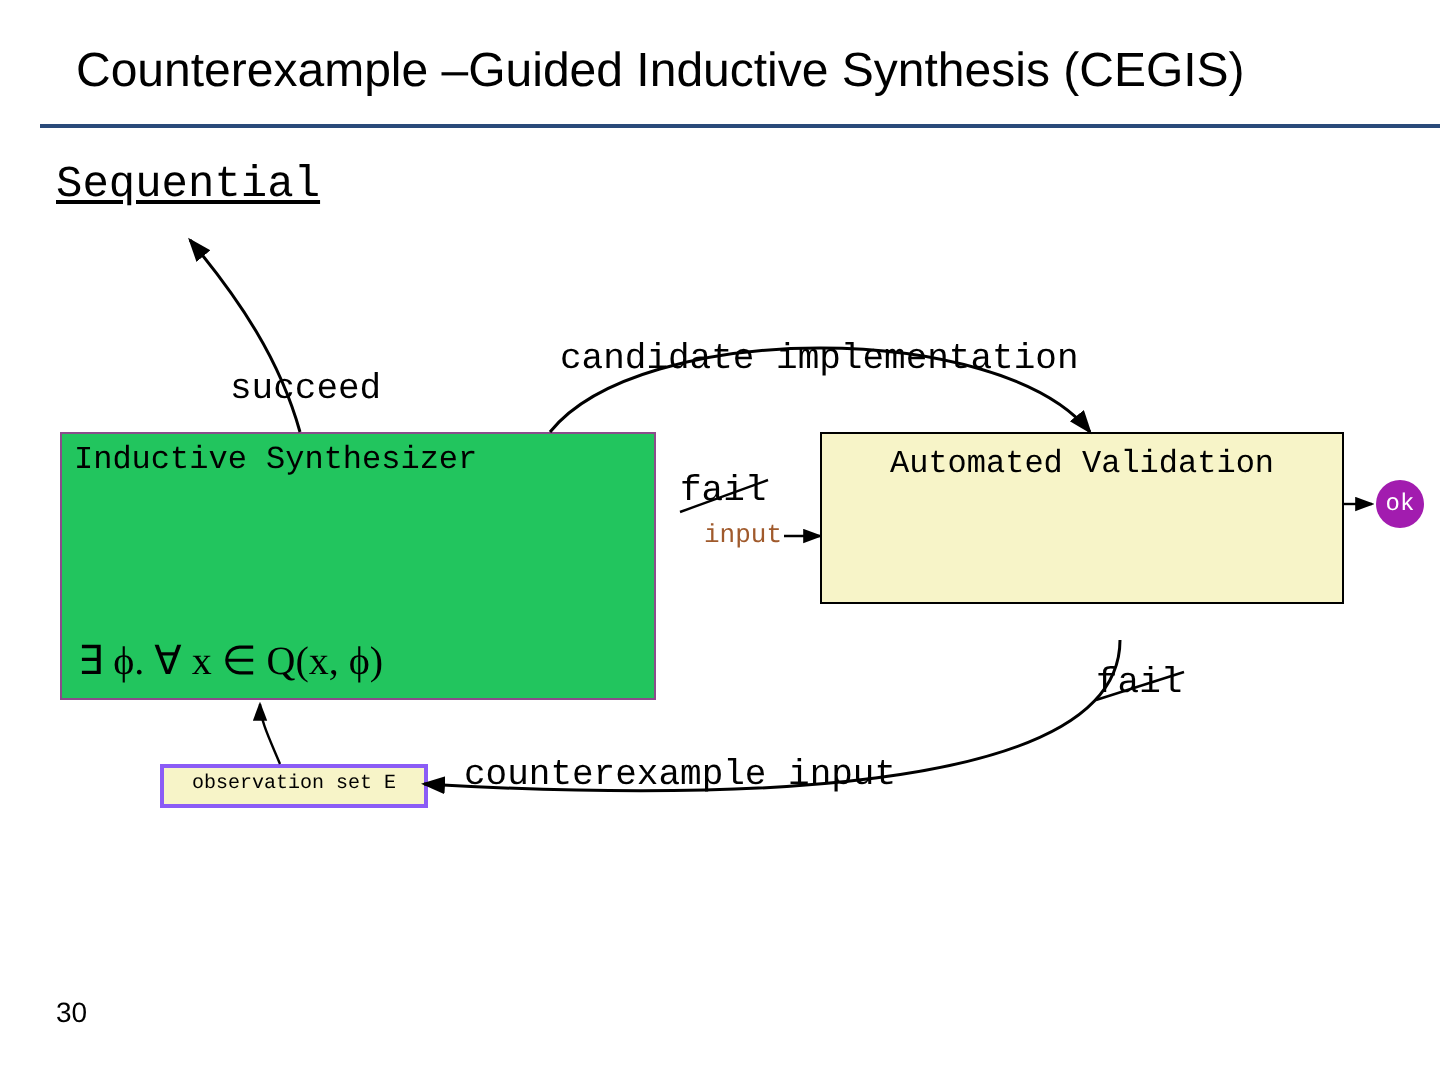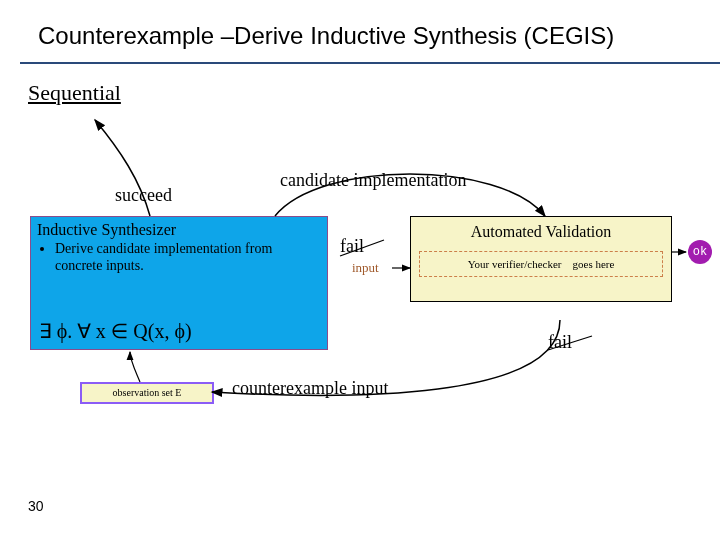--- a/index.html
+++ b/index.html
@@ -30,42 +30,42 @@
   }
   .subheading {
     position: absolute;
     left: 28px;
     top: 80px;
     font-size: 22px;
     font-family: Verdana, Geneva, sans-serif;
     text-decoration: underline;
     color: #000;
   }
-  .mono { font-family: Liberation Serif, serif; }
+  .mono { font-family: Liberation Mono, monospace; }
   .succeed {
     position: absolute;
     left: 115px;
     top: 185px;
     font-size: 18px;
   }
   .cand-impl {
     position: absolute;
     left: 280px;
     top: 170px;
     font-size: 18px;
   }
   
   .synth-box {
     position: absolute;
     left: 30px;
     top: 216px;
     width: 298px;
     height: 134px;
     border: 1.5px solid #8b4c8b;
-    background: #0ea5e9;
+    background: #22c55e;
     box-sizing: border-box;
     padding: 4px 6px 4px 6px;
   }
   .synth-title {
     font-size: 16px;
     color: #000;
   }
   .synth-bullets {
     margin: 2px 0 0 4px;
     padding: 0 0 0 14px;
@@ -163,45 +163,37 @@
   svg.overlay {
     position: absolute;
     left: 0; top: 0;
     width: 720px; height: 540px;
     pointer-events: none;
   }
 </style>
 </head>
 <body>
 
-<div class="title">Counterexample –Derive Inductive Synthesis (CEGIS)</div>
+<div class="title">Counterexample –Guided Inductive Synthesis (CEGIS)</div>
 <div class="title-underline"></div>
 
 <div class="subheading mono">Sequential</div>
 
 <div class="succeed mono">succeed</div>
 <div class="cand-impl mono">candidate implementation</div>
 
 <div class="synth-box">
   <div class="synth-title mono">Inductive Synthesizer</div>
-  <ul class="synth-bullets mono">
-    <li>Derive candidate implementation from concrete inputs.</li>
-  </ul>
   <div class="formula">
     <span>∃</span><span> ϕ. </span><span>∀</span><span> x ∈ Q(x, ϕ)</span>
   </div>
 </div>
 
 <div class="valid-box">
   <div class="valid-title mono">Automated Validation</div>
-  <div class="valid-inner mono">
-    <span>Your verifier/checker</span>
-    &nbsp;&nbsp;
-    <span>goes here</span>
-  </div>
 </div>
 
 <div class="fail-lbl mono">fail</div>
 <div class="buggy mono">input</div>
 <div class="fail-lbl2 mono">fail</div>
 
 <div class="counterex mono">counterexample input</div>
 
 <div class="obs-box mono">observation set E</div>
 

